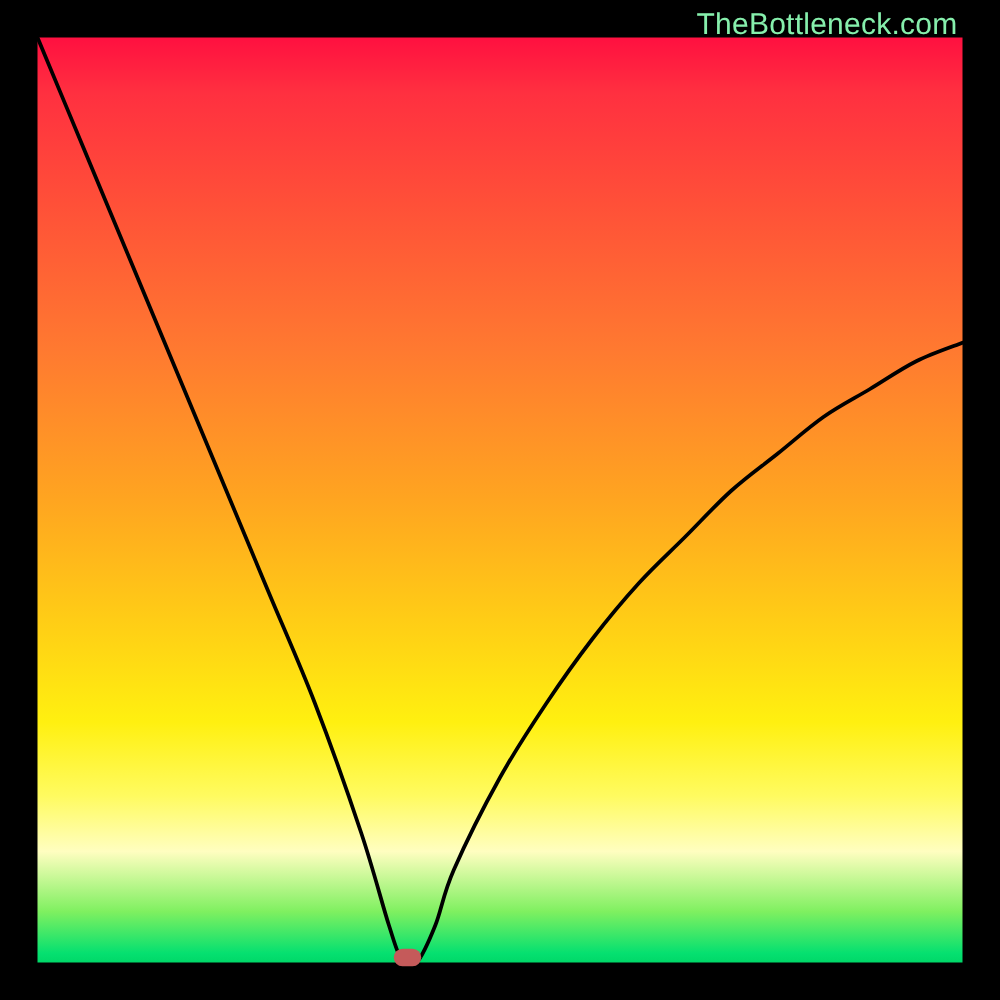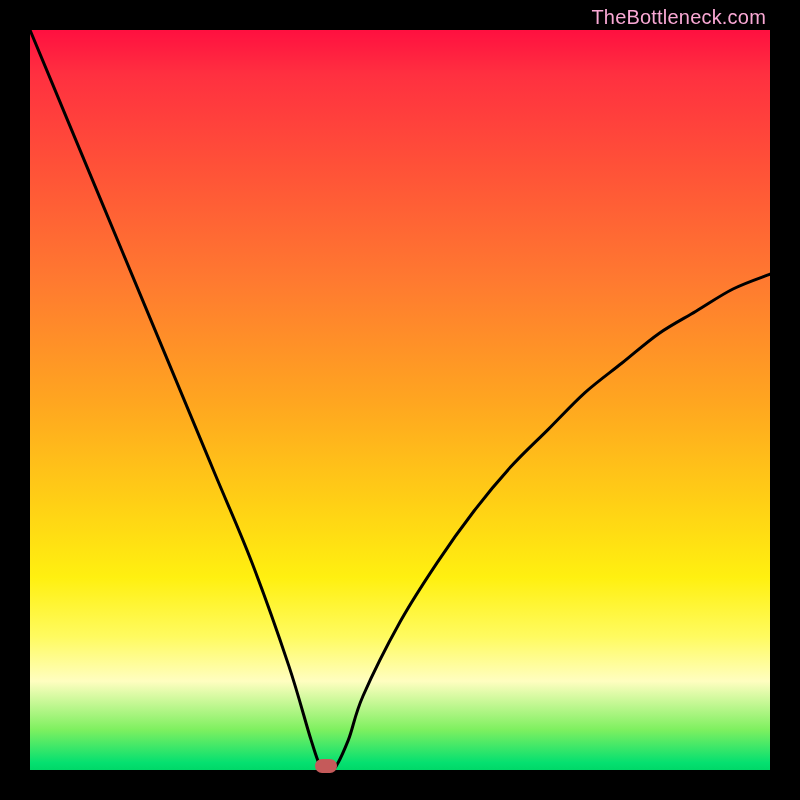--- a/index.html
+++ b/index.html
@@ -37,22 +37,22 @@
       #fffec0 88%,
       #7ff060 94.5%,
       #05e070 99%,
       #00d868 100%
     );
   }
   .watermark {
     position: absolute;
     top: 6px;
     right: 34px;
-    color: #f9a8d4;
-    font-size: 20px;
+    color: #86efac;
+    font-size: 24px;
     letter-spacing: 0.2px;
     font-weight: 500;
   }
   svg.curve {
     position: absolute;
     left: 0;
     top: 0;
     width: 740px;
     height: 740px;
     overflow: visible;

